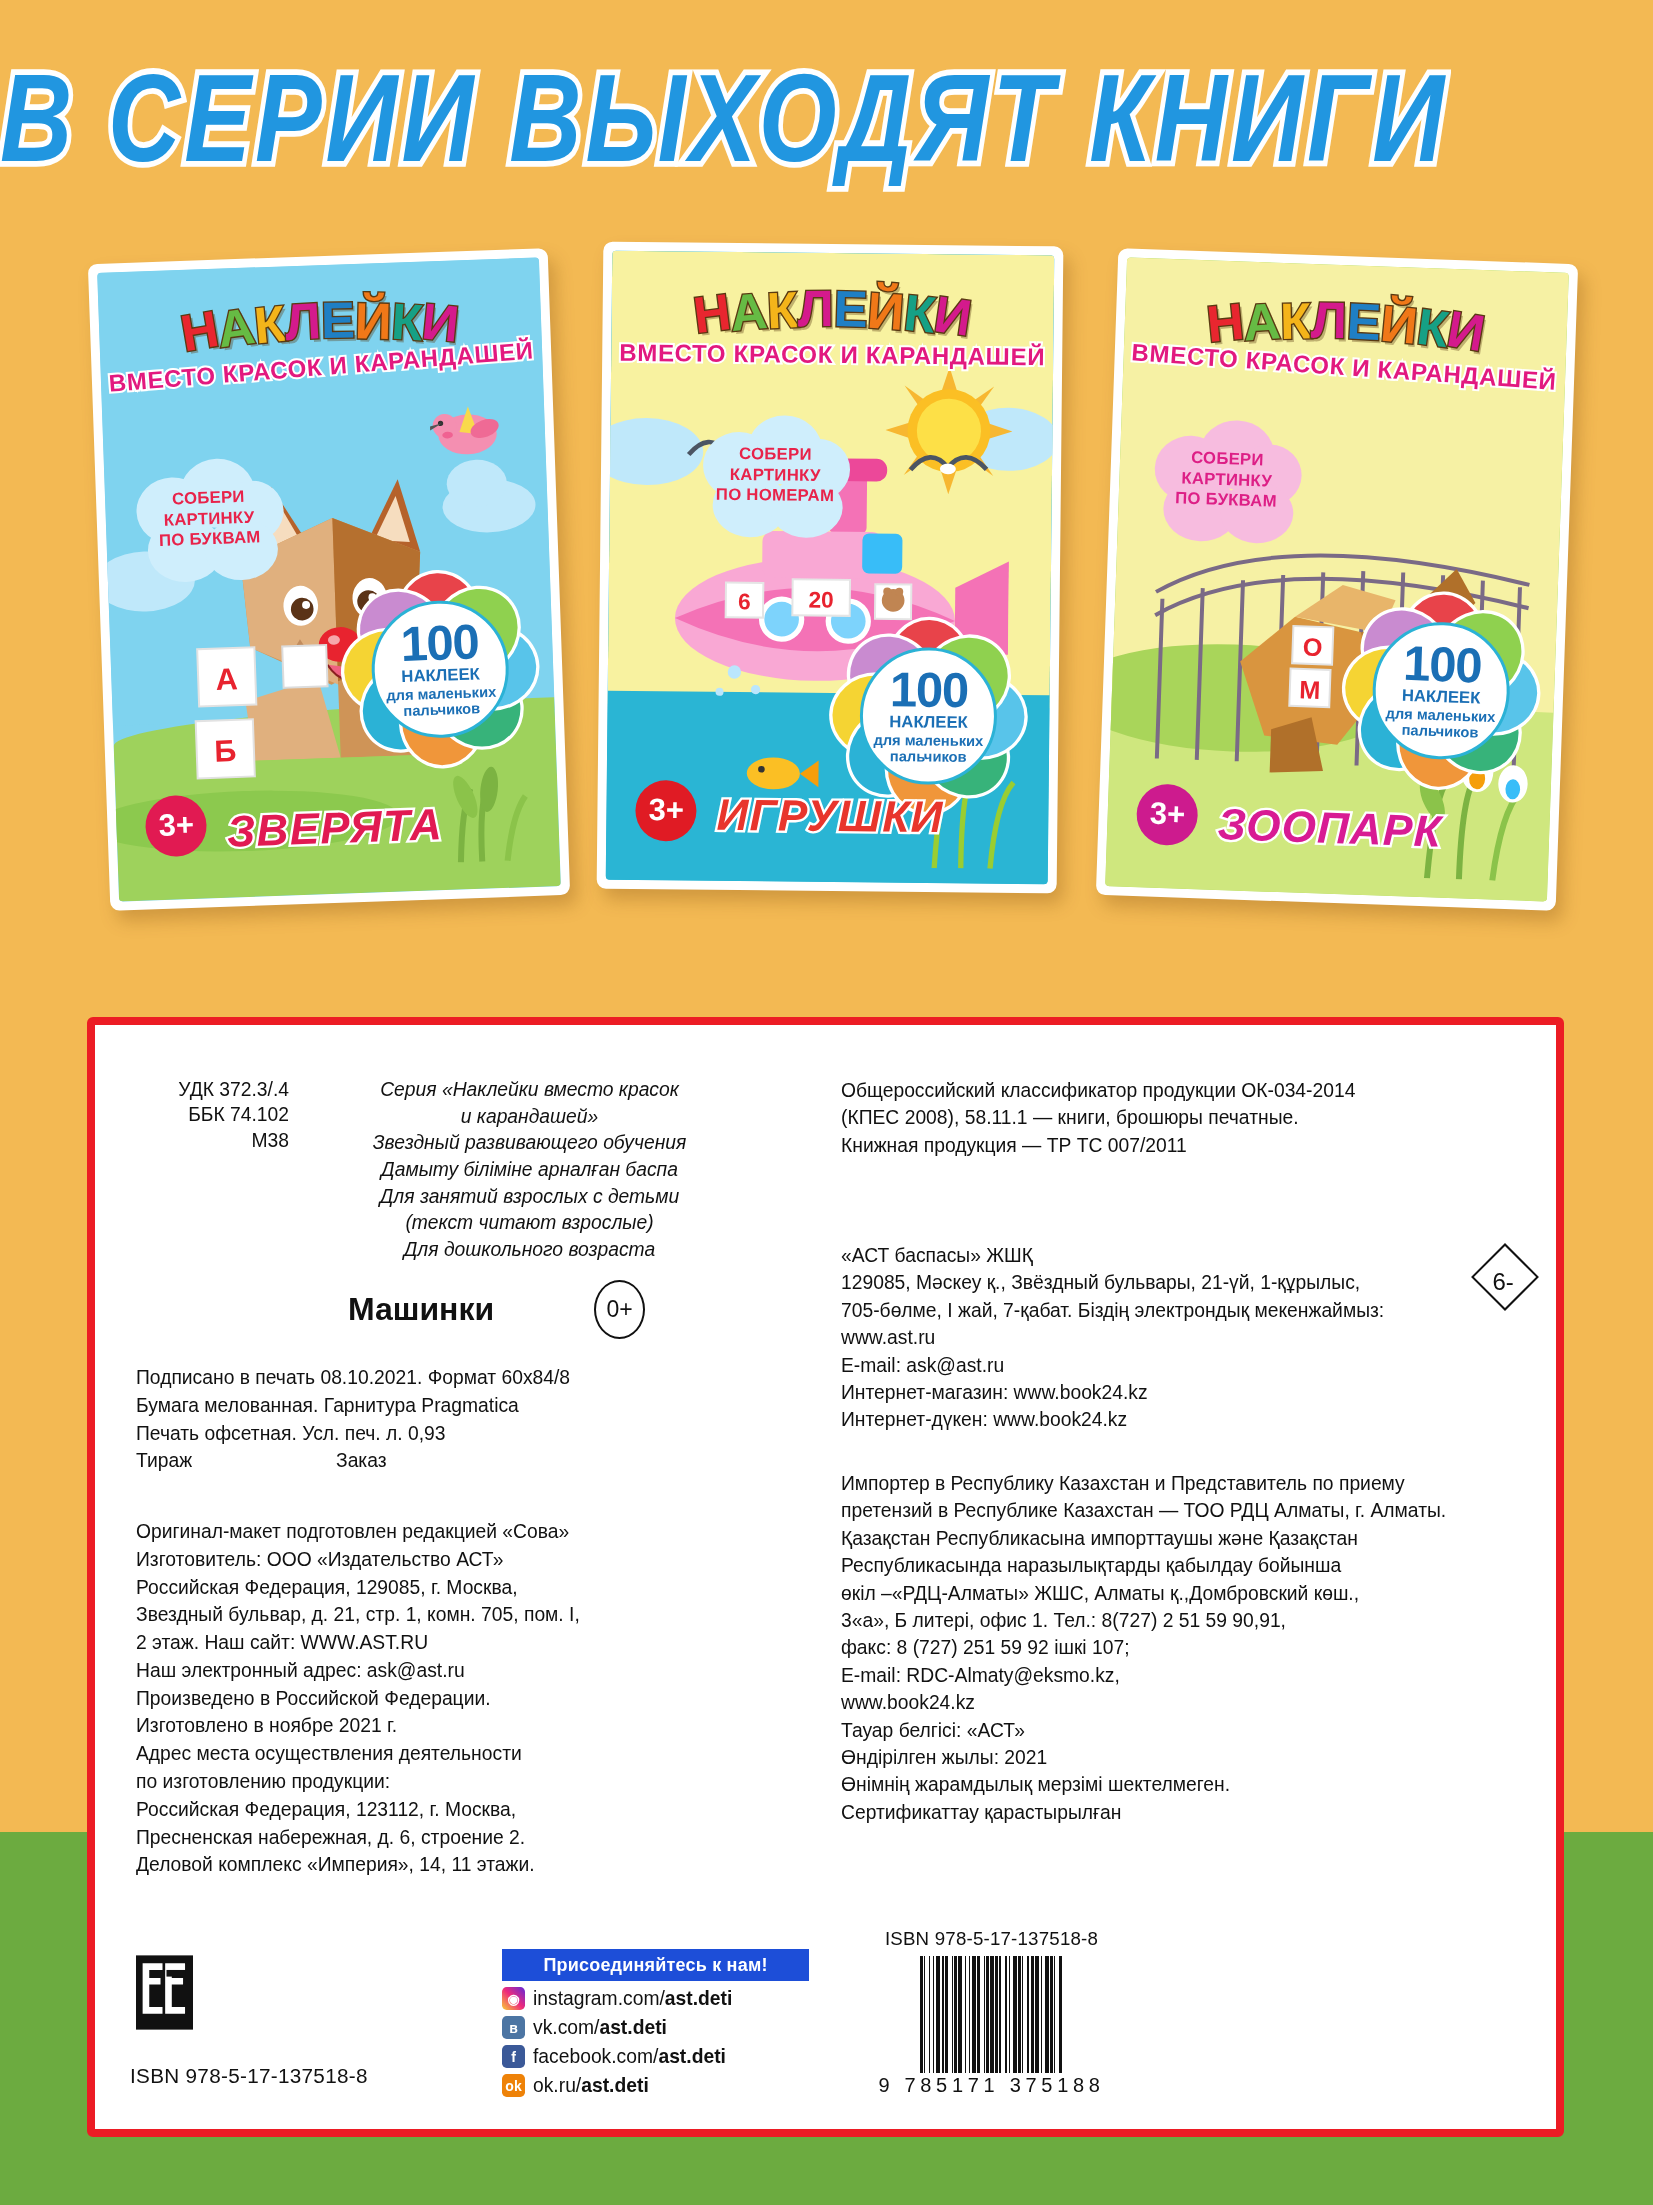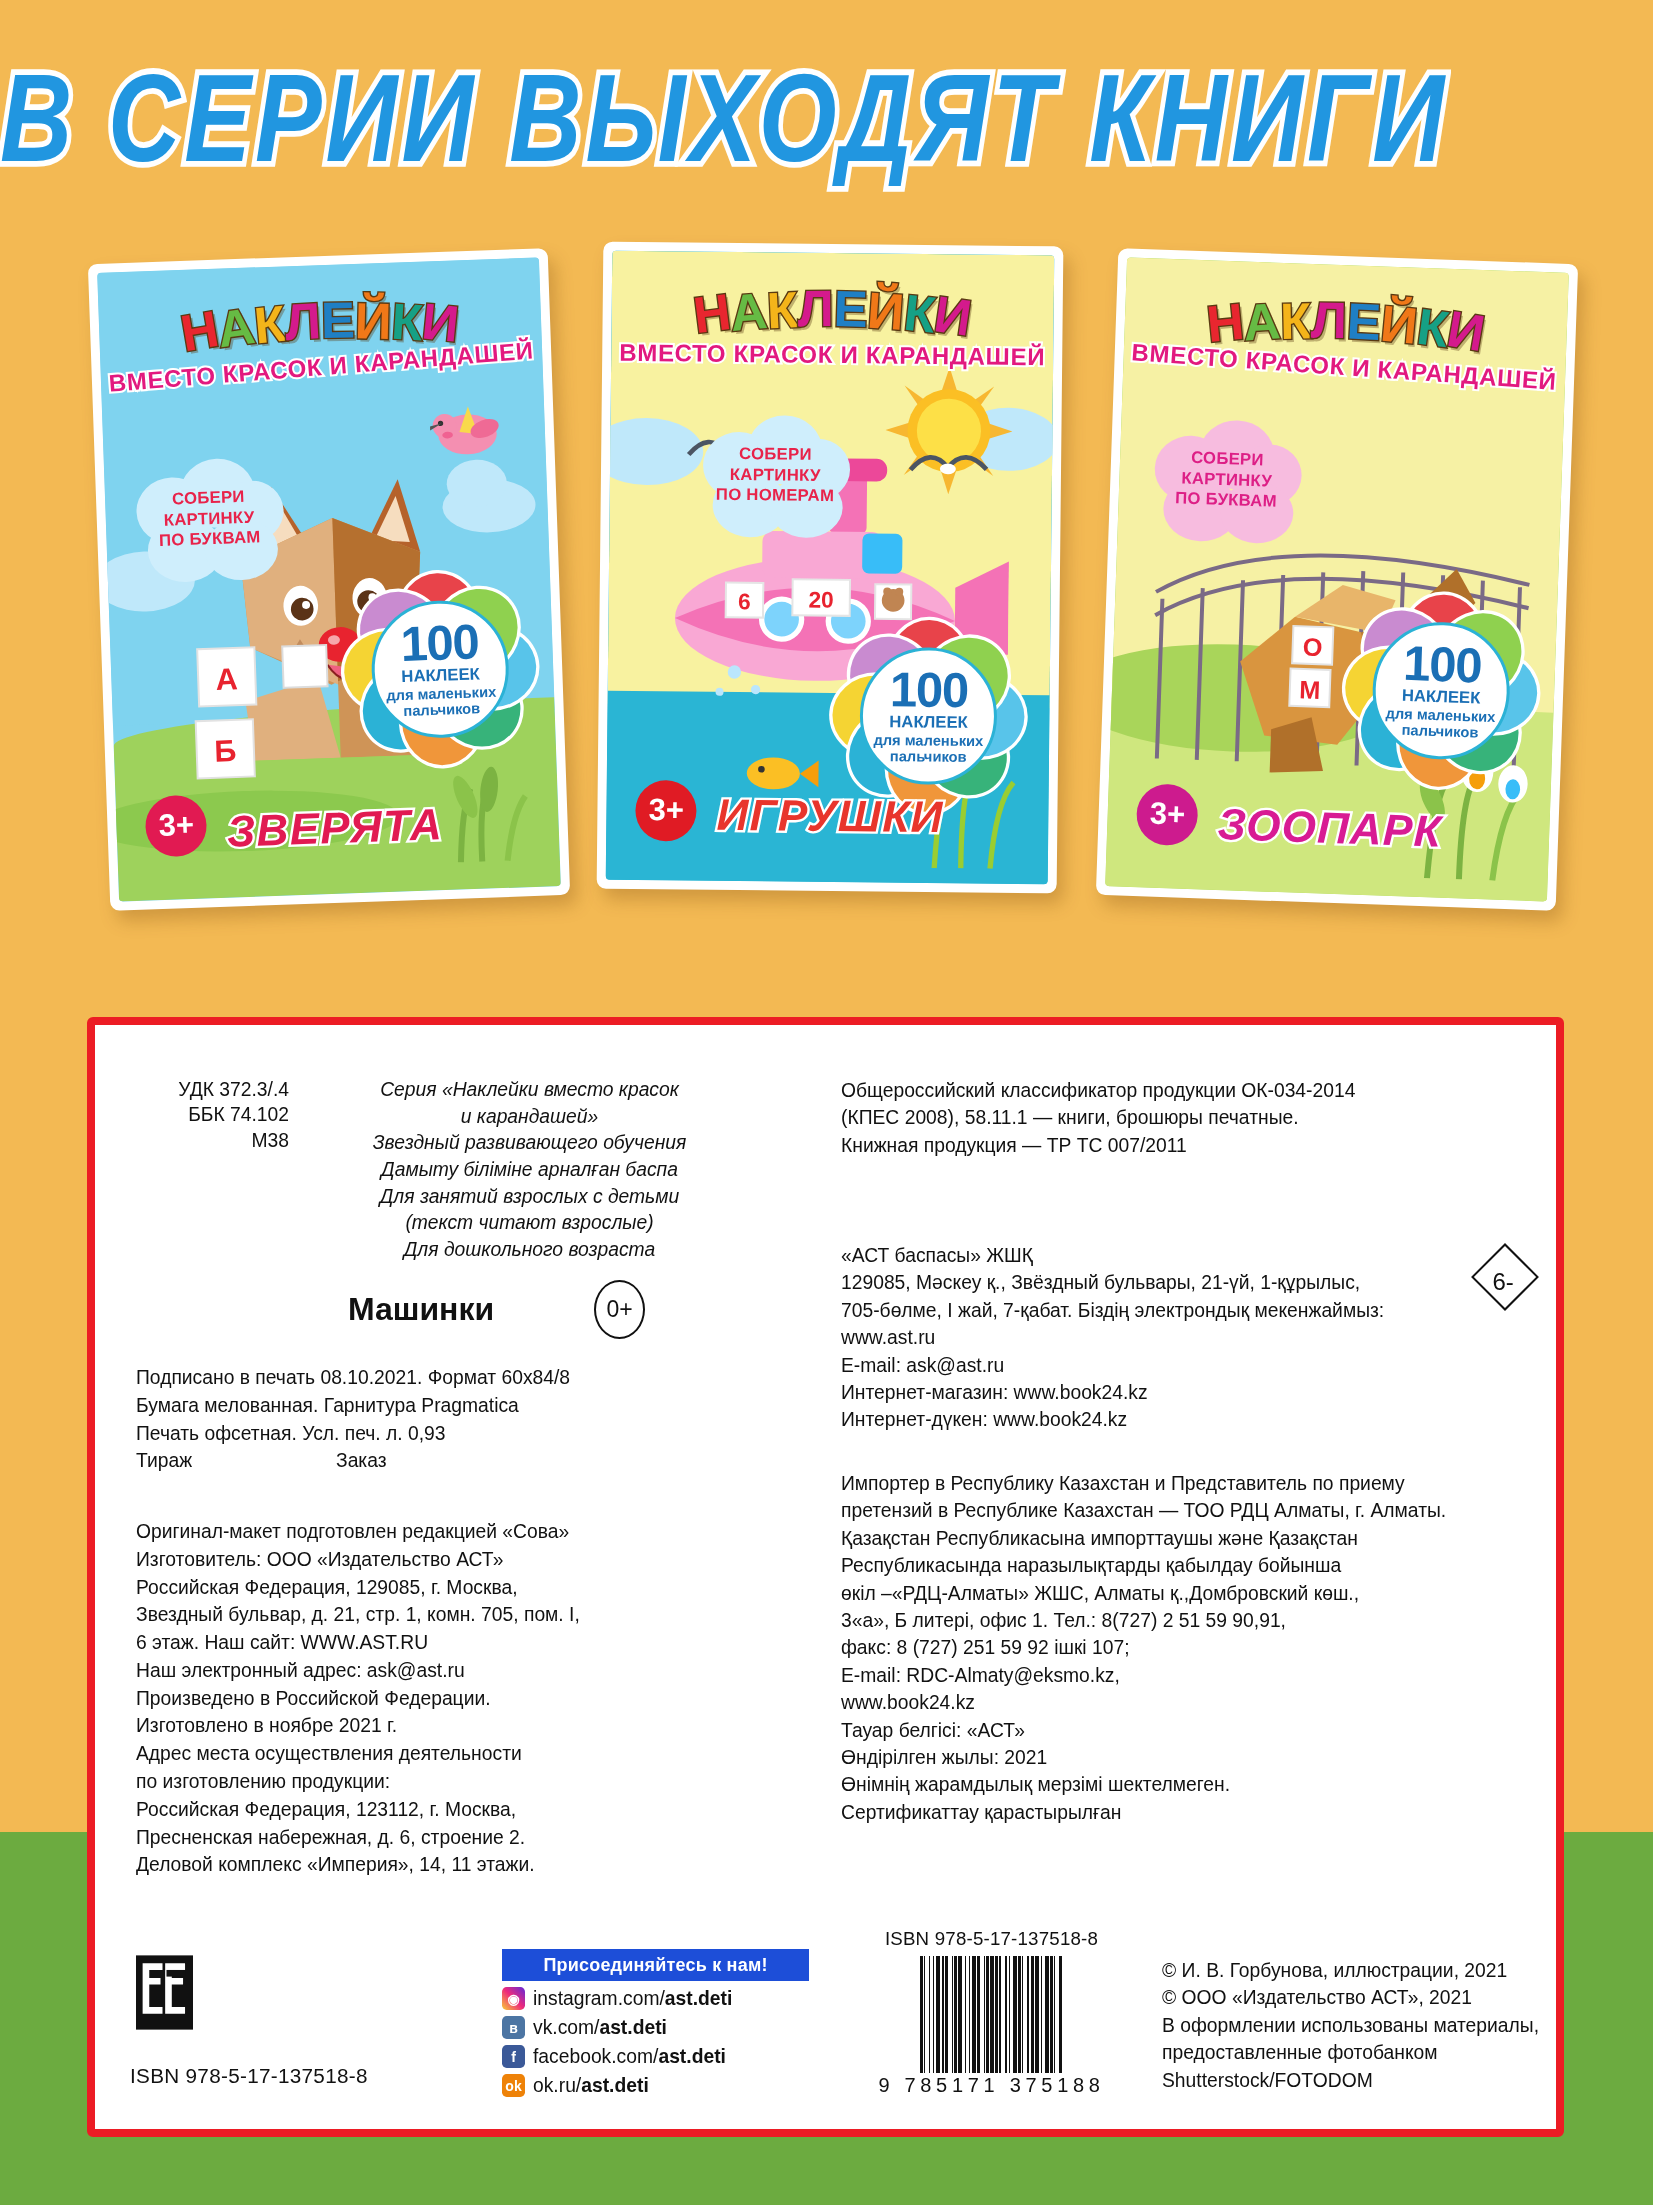--- a/index.html
+++ b/index.html
@@ -496,21 +496,21 @@
         <div class="tirazh">
           <span>Тираж</span>
           <span>Заказ</span>
         </div>
       </div>
       <div class="maker-block" id="maker-block">
           <div>Оригинал-макет подготовлен редакцией «Сова»</div>
           <div>Изготовитель: ООО «Издательство АСТ»</div>
           <div>Российская Федерация, 129085, г. Москва,</div>
           <div>Звездный бульвар, д. 21, стр. 1, комн. 705, пом. I,</div>
-          <div>6 этаж. Наш сайт: WWW.AST.RU</div>
+          <div>2 этаж. Наш сайт: WWW.AST.RU</div>
           <div>Наш электронный адрес: ask@ast.ru</div>
           <div>Произведено в Российской Федерации.</div>
           <div>Изготовлено в ноябре 2021 г.</div>
           <div>Адрес места осуществления деятельности</div>
           <div>по изготовлению продукции:</div>
           <div>Российская Федерация, 123112, г. Москва,</div>
           <div>Пресненская набережная, д. 6, строение 2.</div>
           <div>Деловой комплекс «Империя», 14, 11 этажи.</div>
         </div>
     </div>
@@ -654,24 +654,17 @@
             <i style="width: 2.7px; background: rgb(17, 17, 17);"></i>
             <i style="width: 1.3px; background: transparent;"></i>
             <i style="width: 1.3px; background: rgb(17, 17, 17);"></i>
             <i style="width: 4px; background: transparent;"></i>
             <i style="width: 2.7px; background: rgb(17, 17, 17);"></i>
             <i style="width: 1.3px; background: transparent;"></i>
           </div>
         <div class="barcode-digits">9 785171 375188</div>
       </div>
 
-      <div class="copyright" id="copyright">
-          <div>© И. В. Горбунова, иллюстрации, 2021</div>
-          <div>© ООО «Издательство АСТ», 2021</div>
-          <div>В оформлении использованы материалы,</div>
-          <div>предоставленные фотобанком</div>
-          <div>Shutterstock/FOTODOM</div>
-        </div>
     </div>
 
   </div>
 </div>
 
 
 </body></html>

